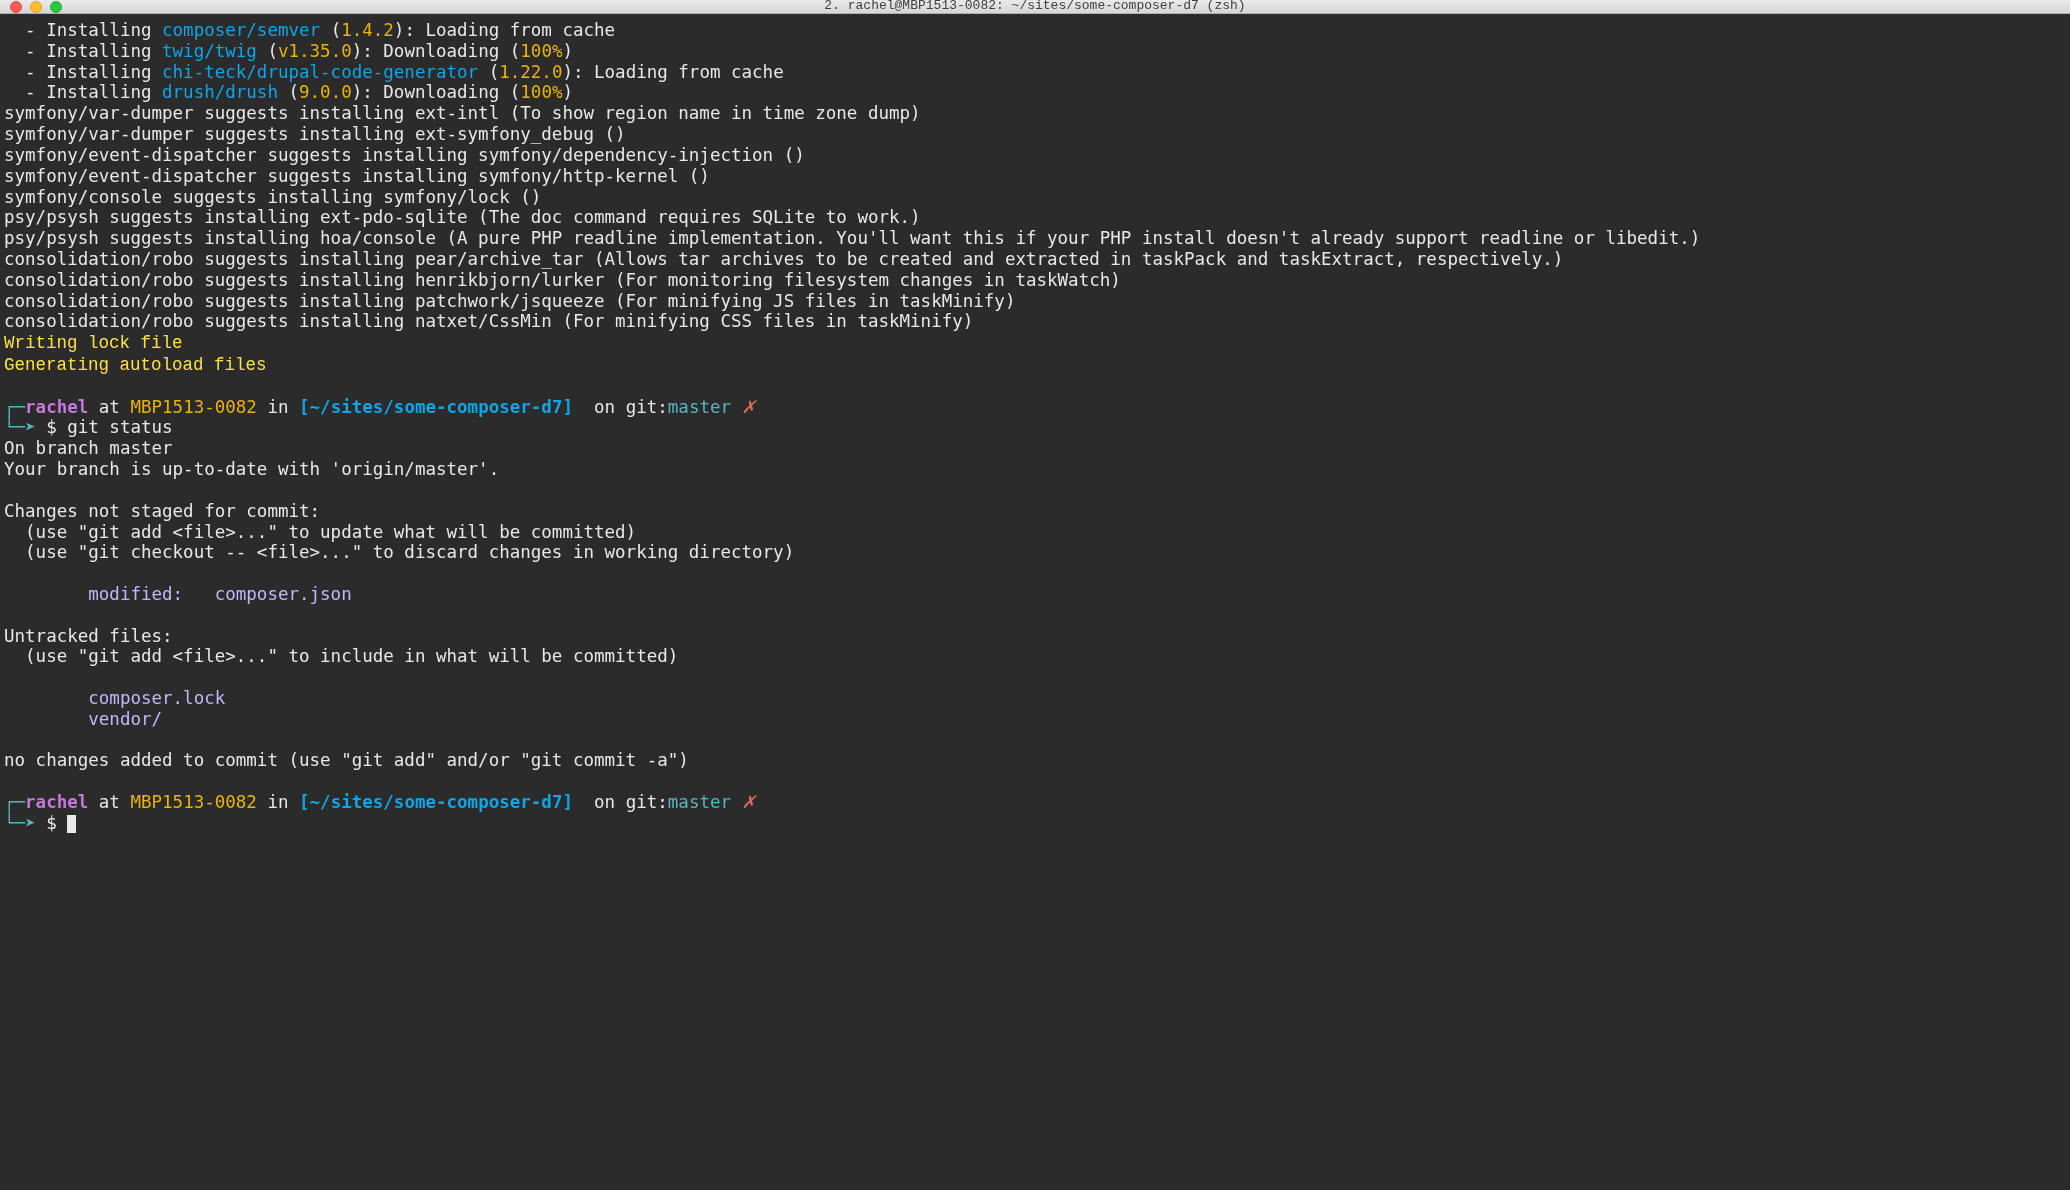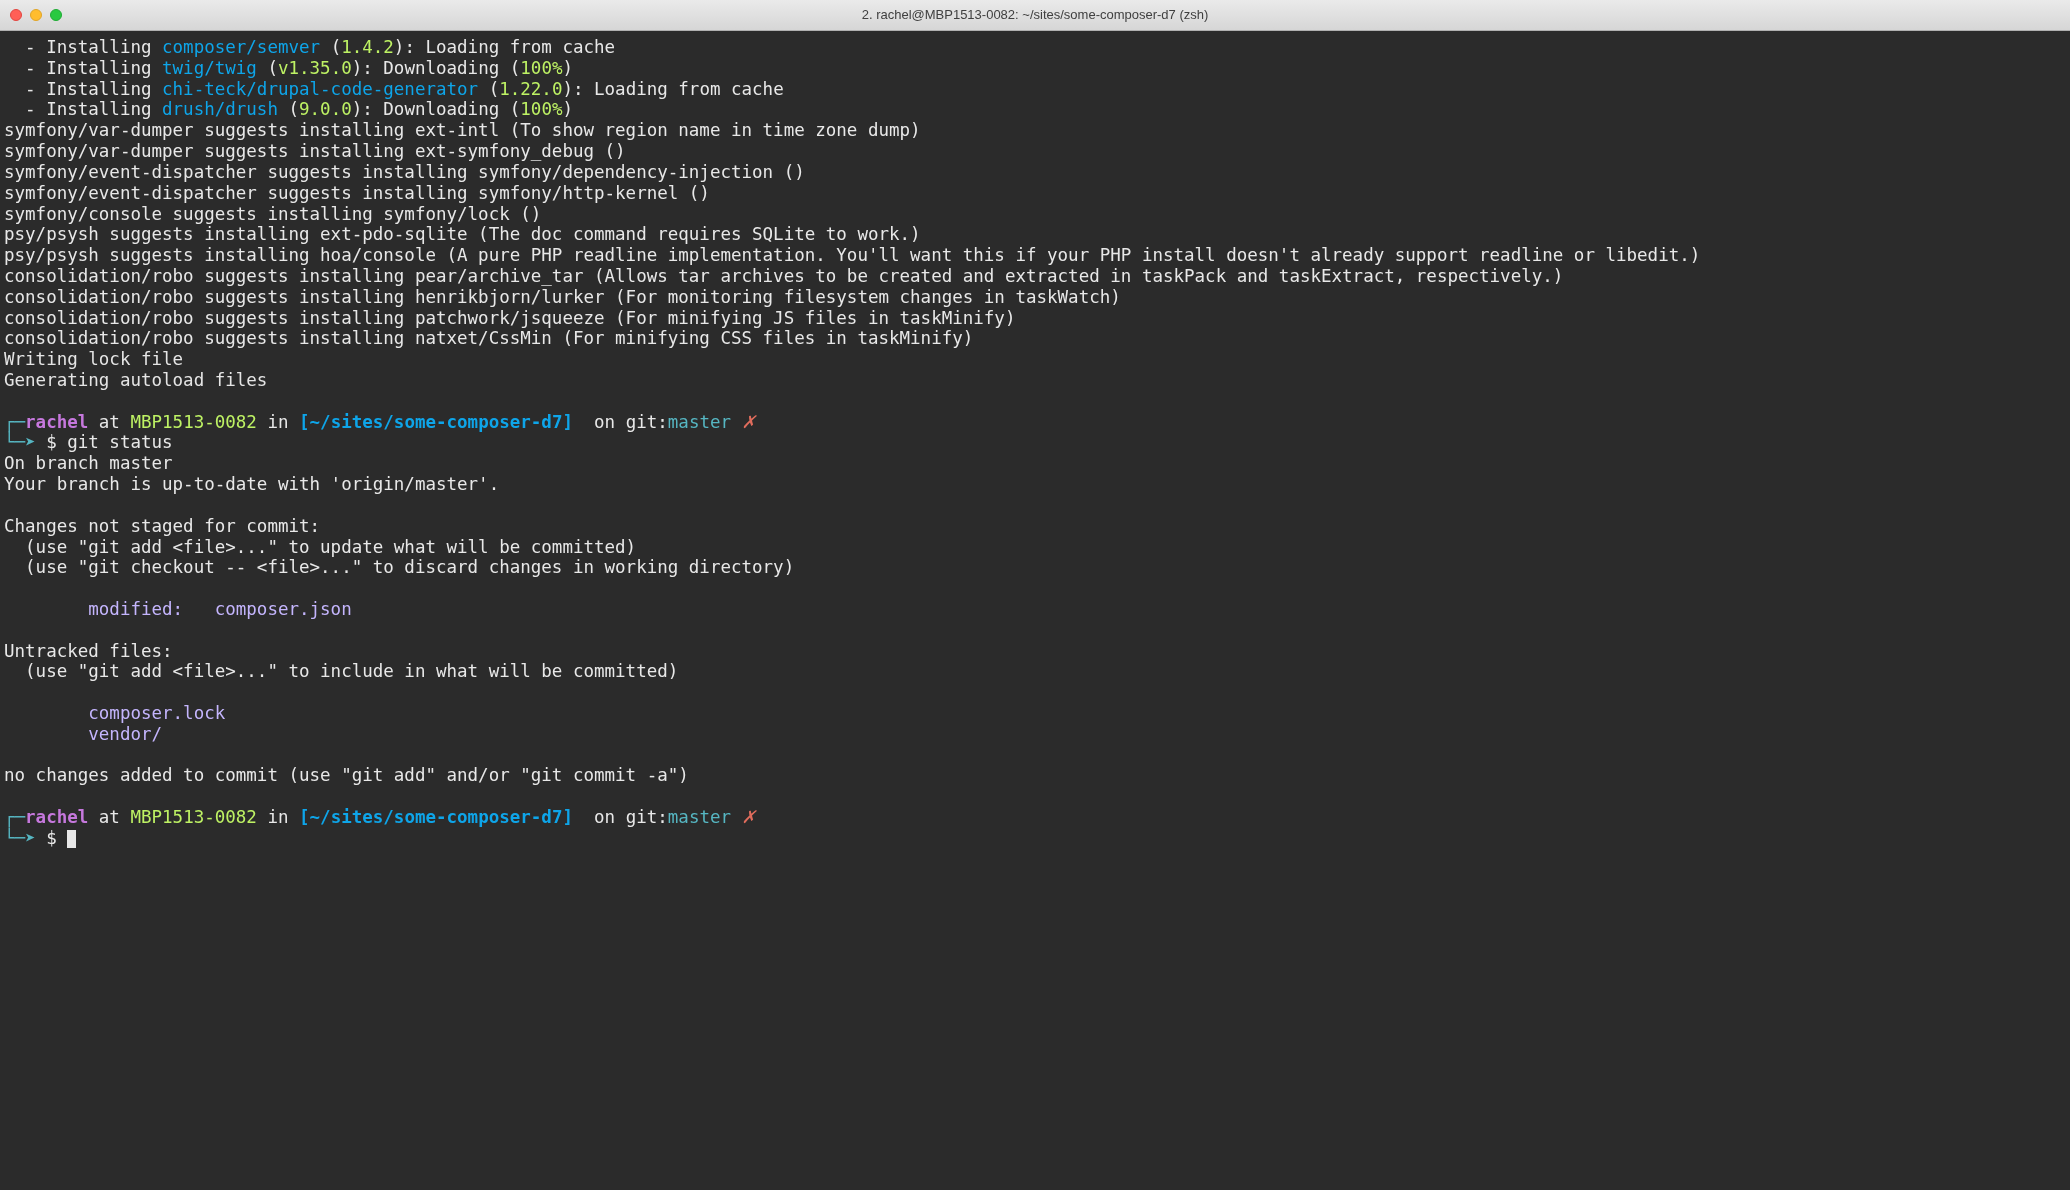--- a/index.html
+++ b/index.html
@@ -6,52 +6,52 @@
   html, body { width: 100%; height: 100%; }
   body {
     font-family: ui-monospace, "SF Mono", Menlo, Consolas, monospace;
     font-size: 17.5px;
     line-height: 1.19;
     background: #2b2b2b;
     color: #e8e8e8;
     overflow: hidden;
   }
   .titlebar {
-    height: 31px;
+    height: 14px;
     background: linear-gradient(#eaeaea, #d6d6d6);
     border-bottom: 1px solid #b0b0b0;
     display: flex;
-    align-items: center;
+    align-items: flex-end;
     padding: 0 10px;
     position: relative;
-    font-family: Liberation Sans, sans-serif;
+    font-family: Liberation Mono, monospace;
   }
   .traffic-lights { display: flex; gap: 8px; }
   .dot { width: 12px; height: 12px; border-radius: 50%; }
   .dot.red { background: #ff5f57; border: 0.5px solid #e24640; }
   .dot.yellow { background: #ffbd2e; border: 0.5px solid #e0a528; }
   .dot.green { background: #28c940; border: 0.5px solid #1fab34; }
   .title {
     position: absolute;
     left: 0; right: 0;
     text-align: center;
     font-size: 13px;
     color: #404040;
     pointer-events: none;
   }
   .terminal {
     padding: 6px 4px 4px 4px;
     white-space: pre;
     background: #2b2b2b;
   }
   .green { color: #0ea5e9; }
-  .greenB { color: #e5e5e5; }
+  .greenB { color: #fde047; font-family: Liberation Mono, monospace; }
   .red { color: #c4b5fd; }
   .redX { color: #e06c5c; font-style: italic; }
-  .yellow { color: #bef264; }
+  .yellow { color: #eab308; }
   .cyan { color: #56b6c2; }
   .magenta { color: #c678dd; margin-top: 10px; }
   .bold { font-weight: 600; }
   .cursor {
     display: inline-block;
     width: 9px;
     height: 18px;
     background: #e8e8e8;
     vertical-align: text-bottom;
   }

